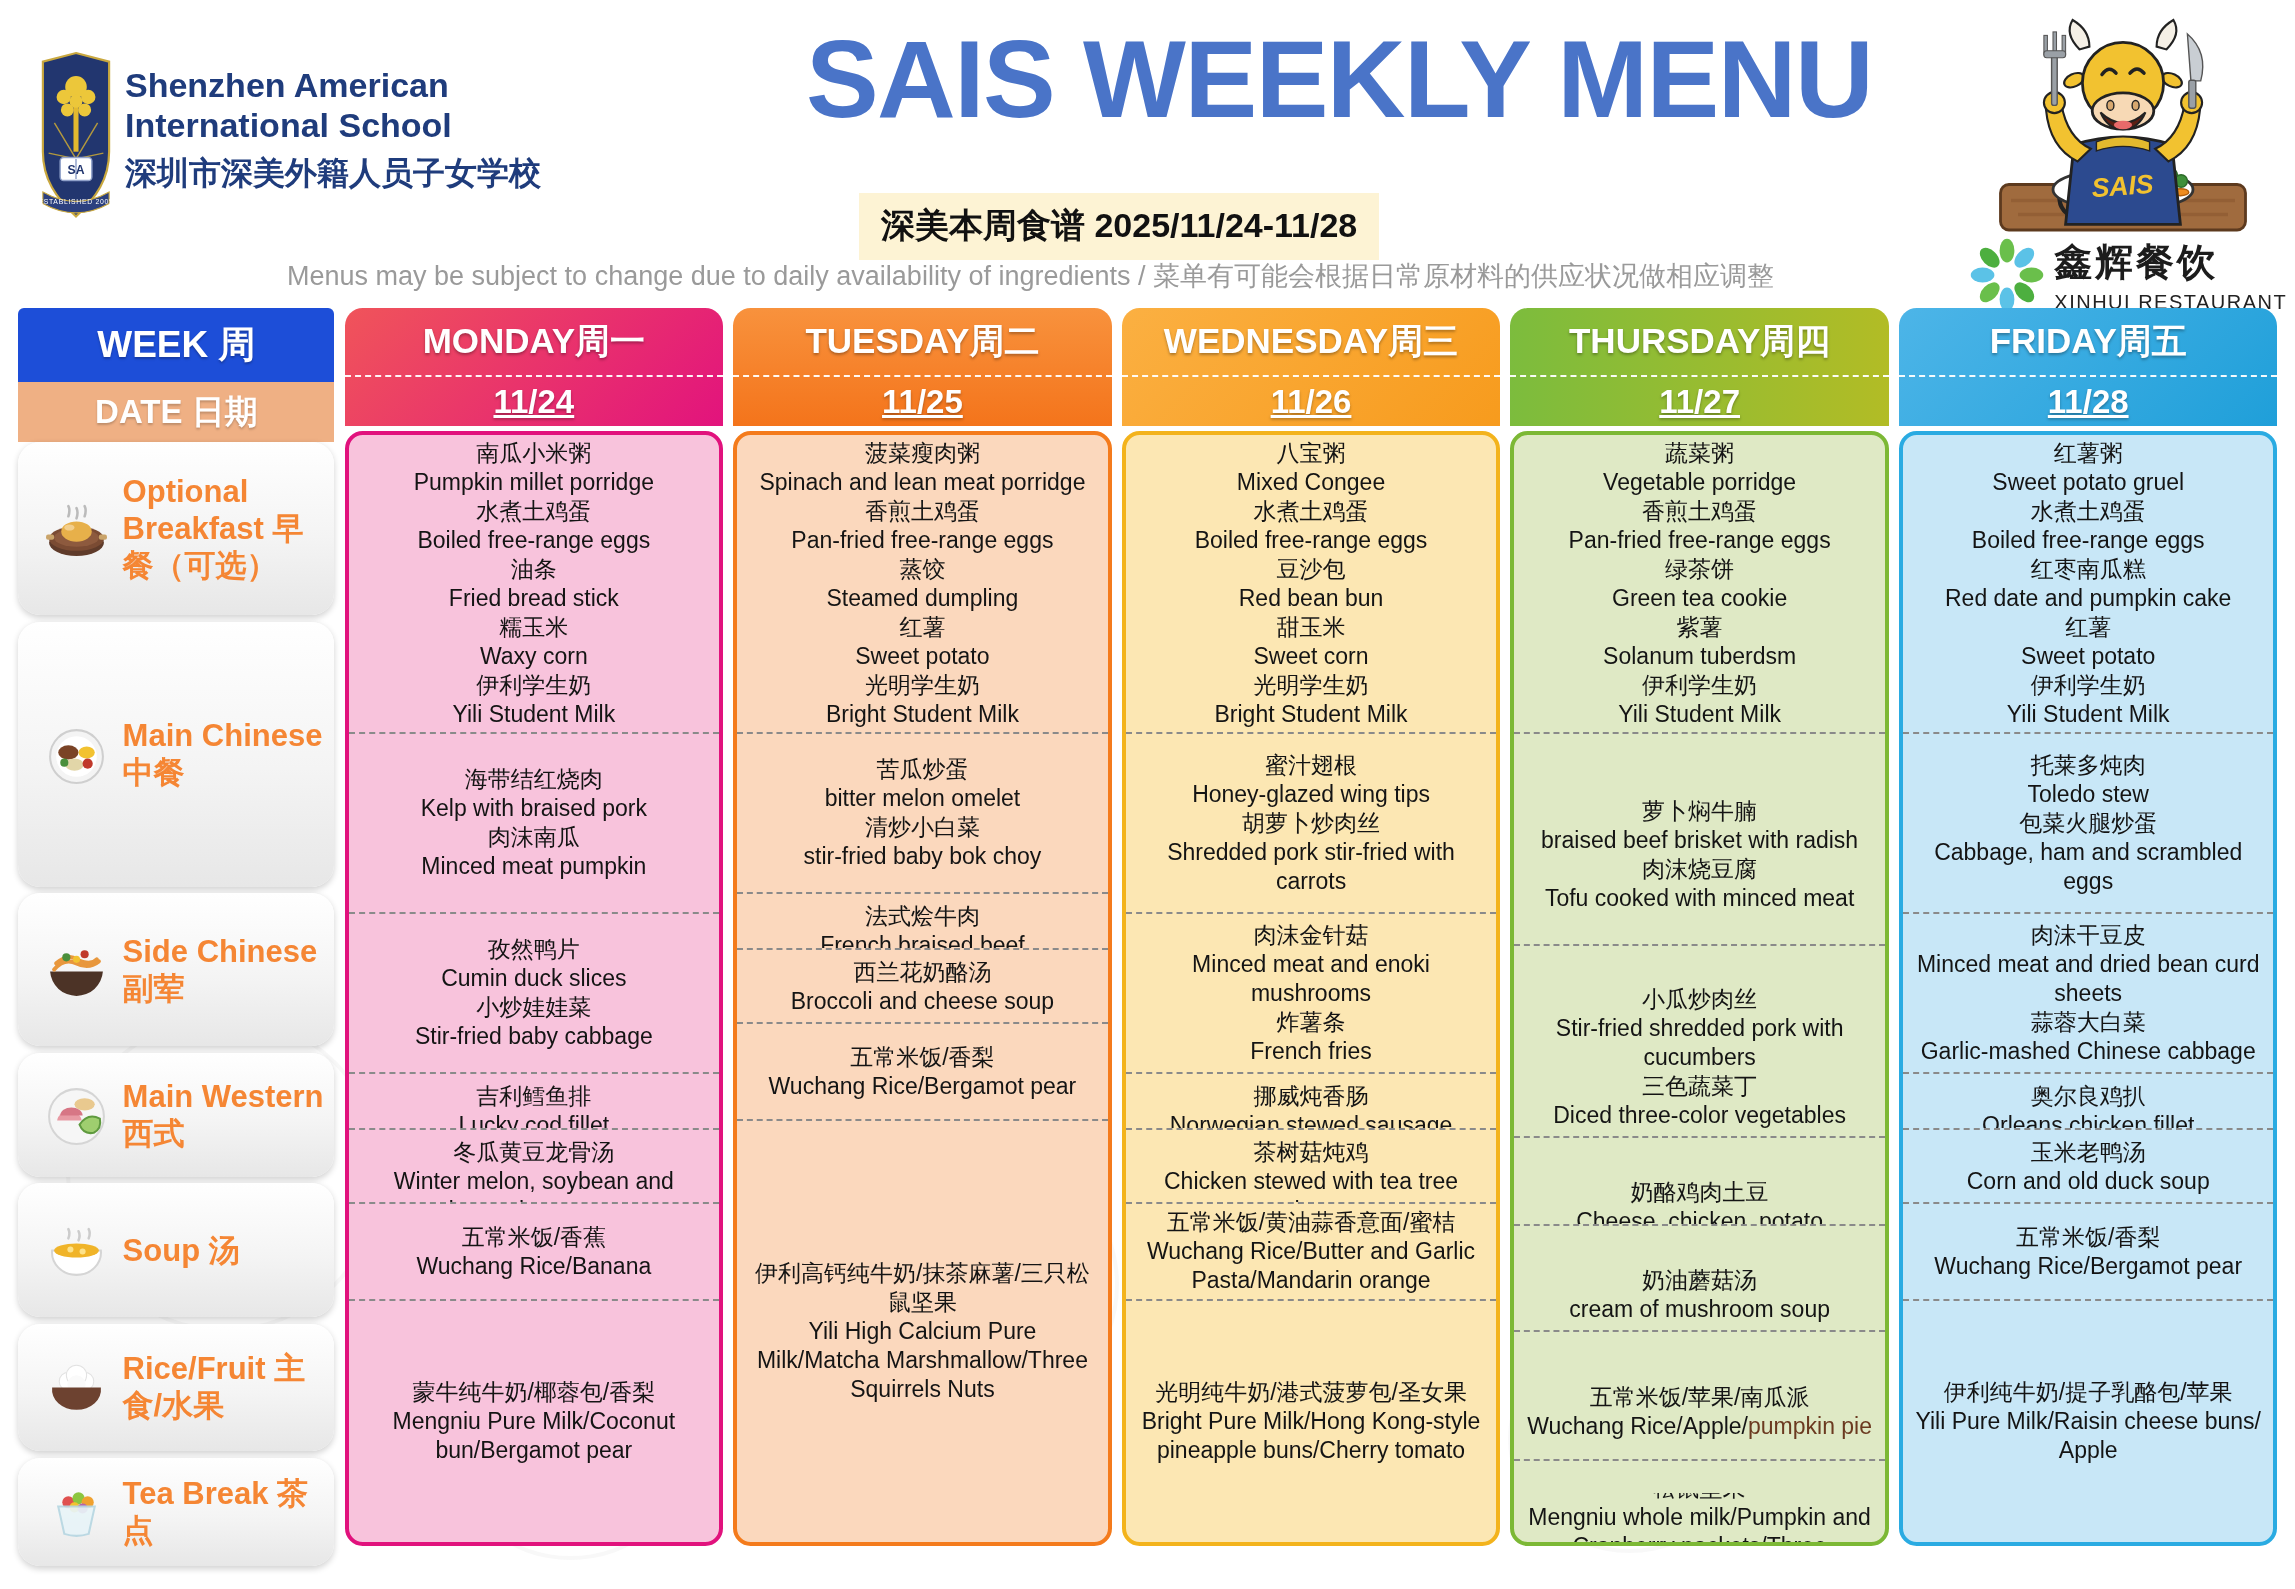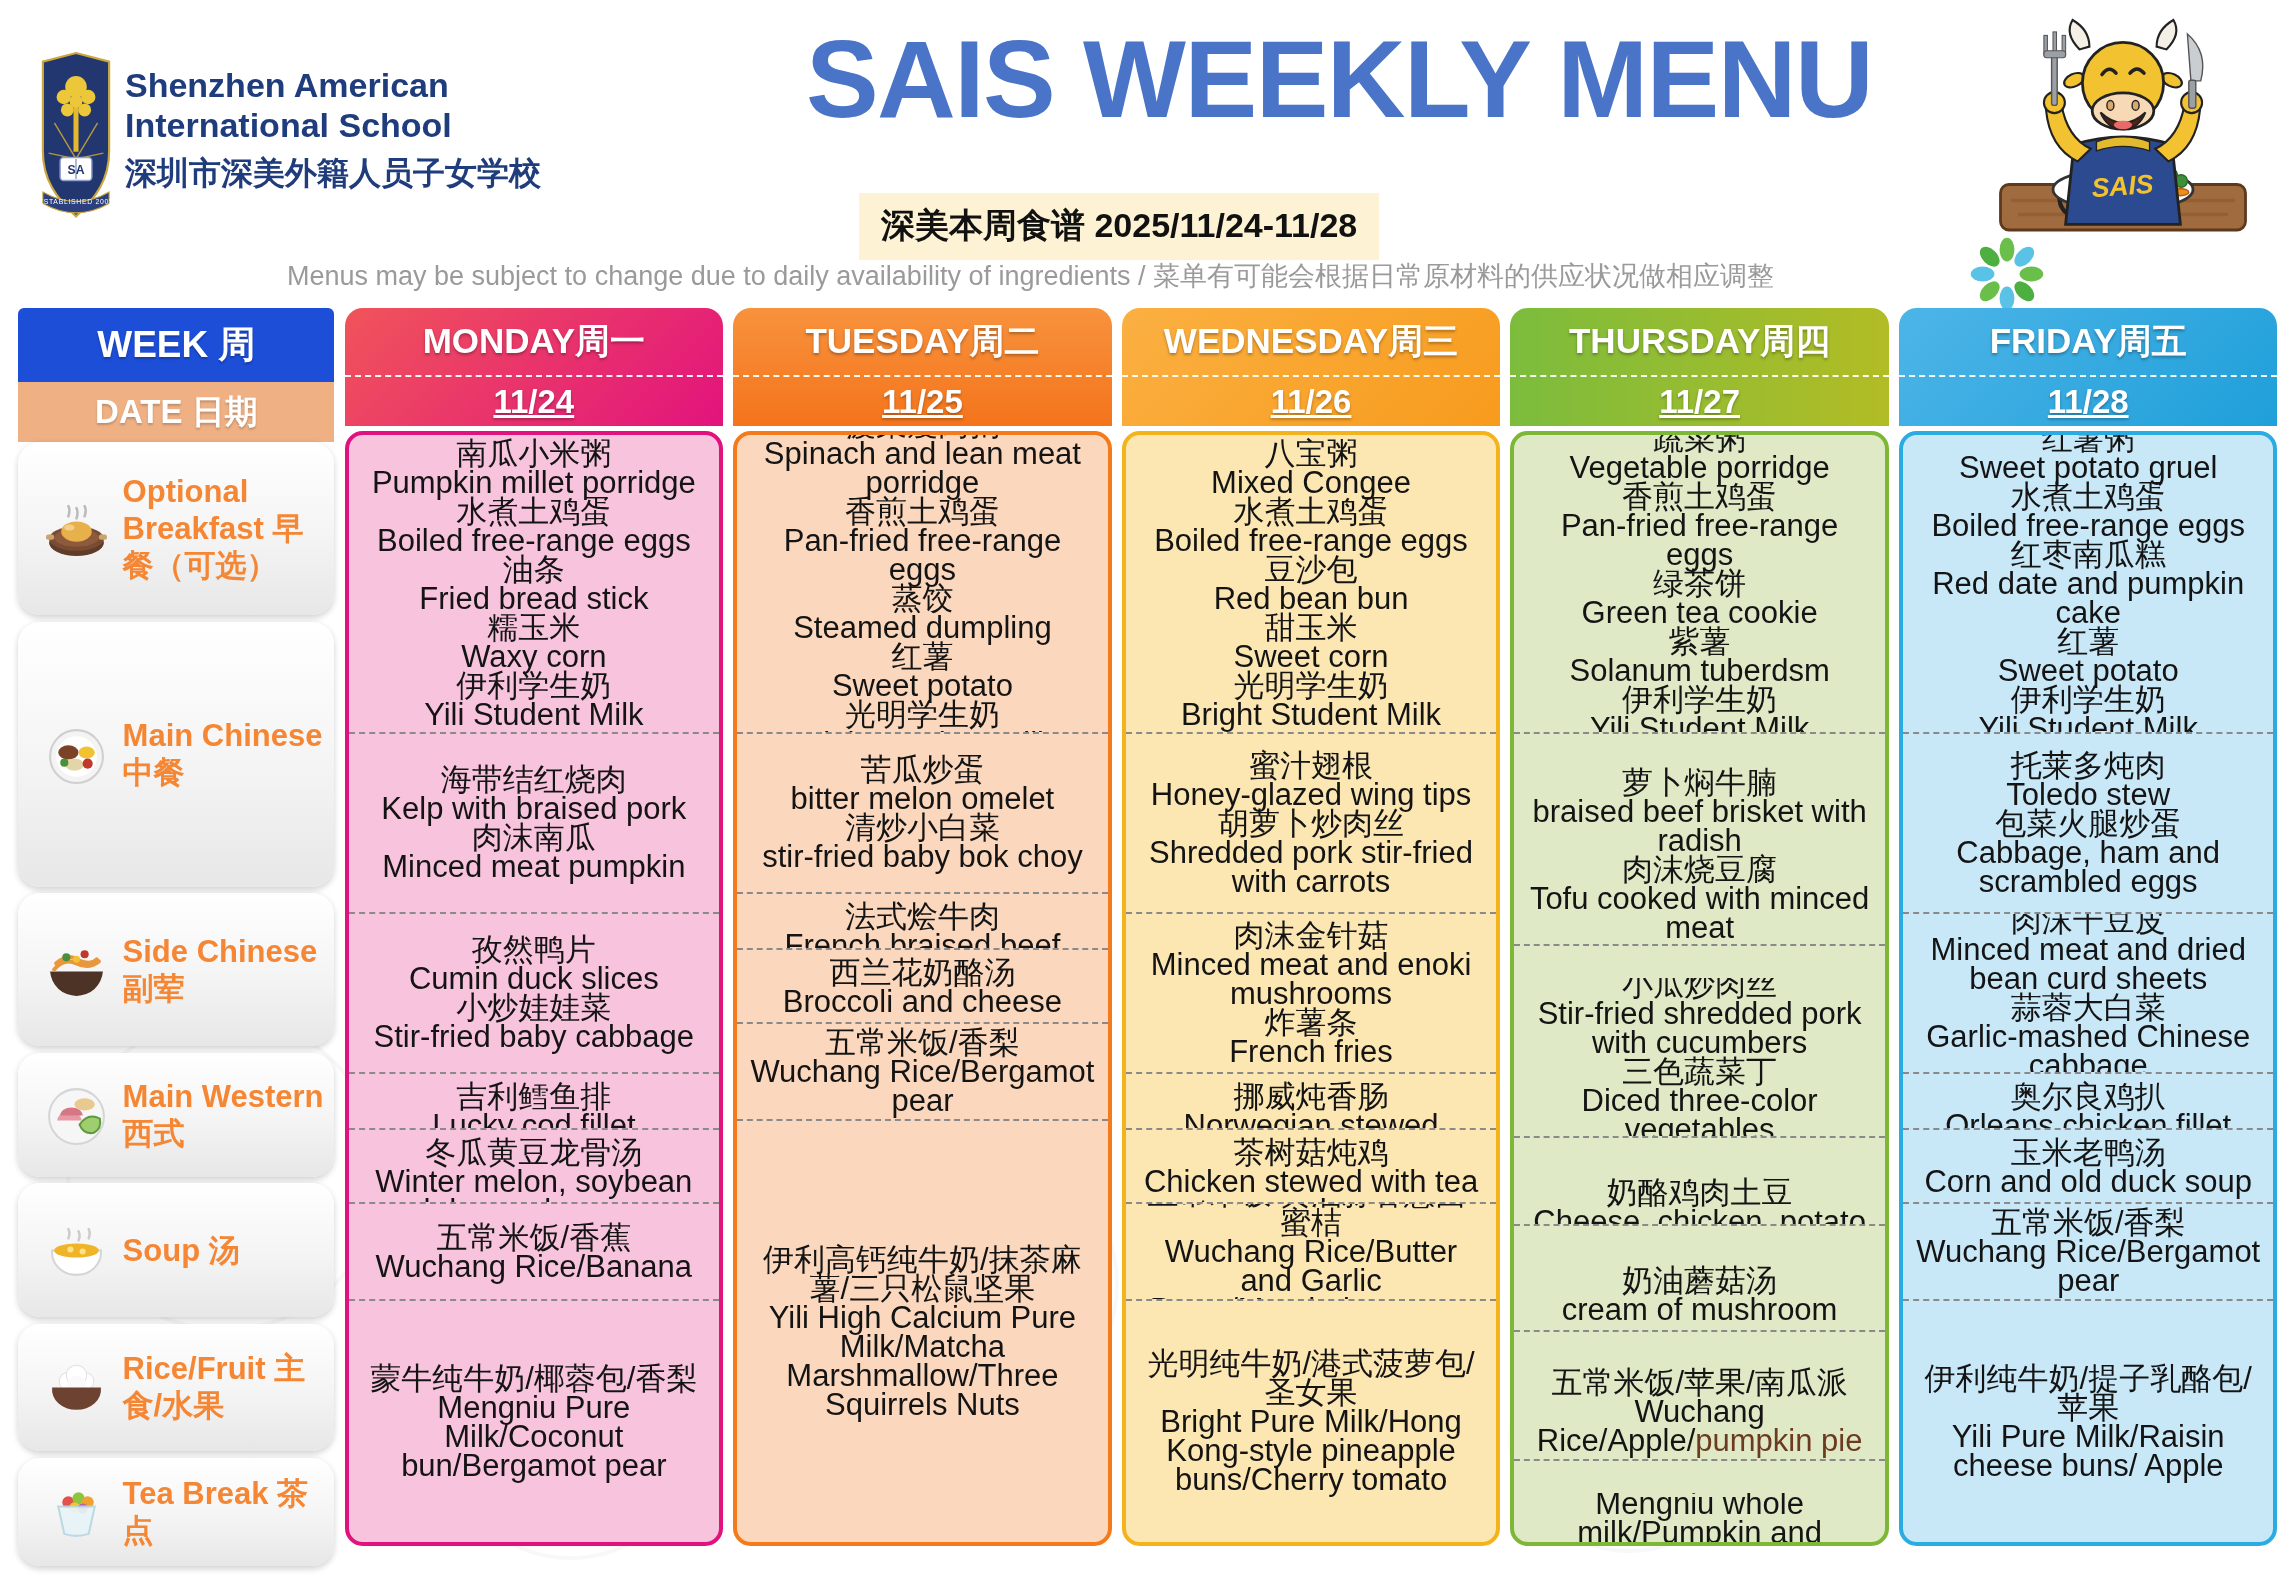--- a/index.html
+++ b/index.html
@@ -80,21 +80,21 @@
   .col-tue .day-body{background:#fbd8bd;border-color:#f47b1c;}
   .col-wed .day-header{background:linear-gradient(135deg,#fbb042 0%,#f79b1d 100%);}
   .col-wed .day-body{background:#fce7b3;border-color:#f3b31c;}
   .col-thu .day-header{background:linear-gradient(90deg,#7cbc3d 0%,#b2bc25 100%);}
   .col-thu .day-body{background:#dfe9c5;border-color:#7cb835;gap:32px;}
   .col-fri .day-header{background:linear-gradient(135deg,#4db5e8 0%,#1f9fd9 100%);}
   .col-fri .day-body{background:#c8e7f7;border-color:#2aabe2;}
   .sec{
     box-sizing:border-box;overflow:hidden;padding:4.4px 10.3px;
     display:flex;flex-direction:column;justify-content:center;align-items:center;
-    text-align:center;font-size:31px;line-height:29px;color:#141414;
+    text-align:center;font-size:23px;line-height:29px;color:#141414;
     border-bottom:2.2px dashed #8a8a8a;white-space:pre-line;
   }
   .sec.top{justify-content:flex-start;padding-top:7.4px;}
   .h1{height:299px;padding-top:1.5px;padding-bottom:1.5px;}
   .h2{height:180px;}.h3{height:160px;}.h4{height:56px;}.h5{height:74px;}.h6{height:97px;}
   .h7{flex:1;border-bottom:none;}
   .hl{color:#6b3a20;}
   .icn{flex:0 0 66px;display:flex;justify-content:center;}
 </style>
 </head>
@@ -193,20 +193,24 @@
         <ellipse cx="50" cy="17" rx="10" ry="16" fill="#5bc2e7" transform="rotate(45 50 50)"></ellipse>
         <ellipse cx="50" cy="17" rx="10" ry="16" fill="#6abf4b" transform="rotate(90 50 50)"></ellipse>
         <ellipse cx="50" cy="17" rx="10" ry="16" fill="#4daf3f" transform="rotate(135 50 50)"></ellipse>
         <ellipse cx="50" cy="17" rx="10" ry="16" fill="#5bc2e7" transform="rotate(180 50 50)"></ellipse>
         <ellipse cx="50" cy="17" rx="10" ry="16" fill="#6abf4b" transform="rotate(225 50 50)"></ellipse>
         <ellipse cx="50" cy="17" rx="10" ry="16" fill="#5bc2e7" transform="rotate(270 50 50)"></ellipse>
         <ellipse cx="50" cy="17" rx="10" ry="16" fill="#4daf3f" transform="rotate(315 50 50)"></ellipse>
       </g>
       <circle cx="50" cy="50" r="14" fill="#ffffff"></circle>
     </svg>
+    <div>
+      <div class="xh-cn">鑫辉餐饮</div>
+      <div class="xh-en">XINHUI RESTAURANT</div>
+    </div>
   </div>
 
   <div class="menu-table">
 
     <div class="side-col">
       <div class="week-cell">WEEK 周</div>
       <div class="date-cell">DATE 日期</div>
       <div class="row-cards">
 
         <div class="row-card rc1">

